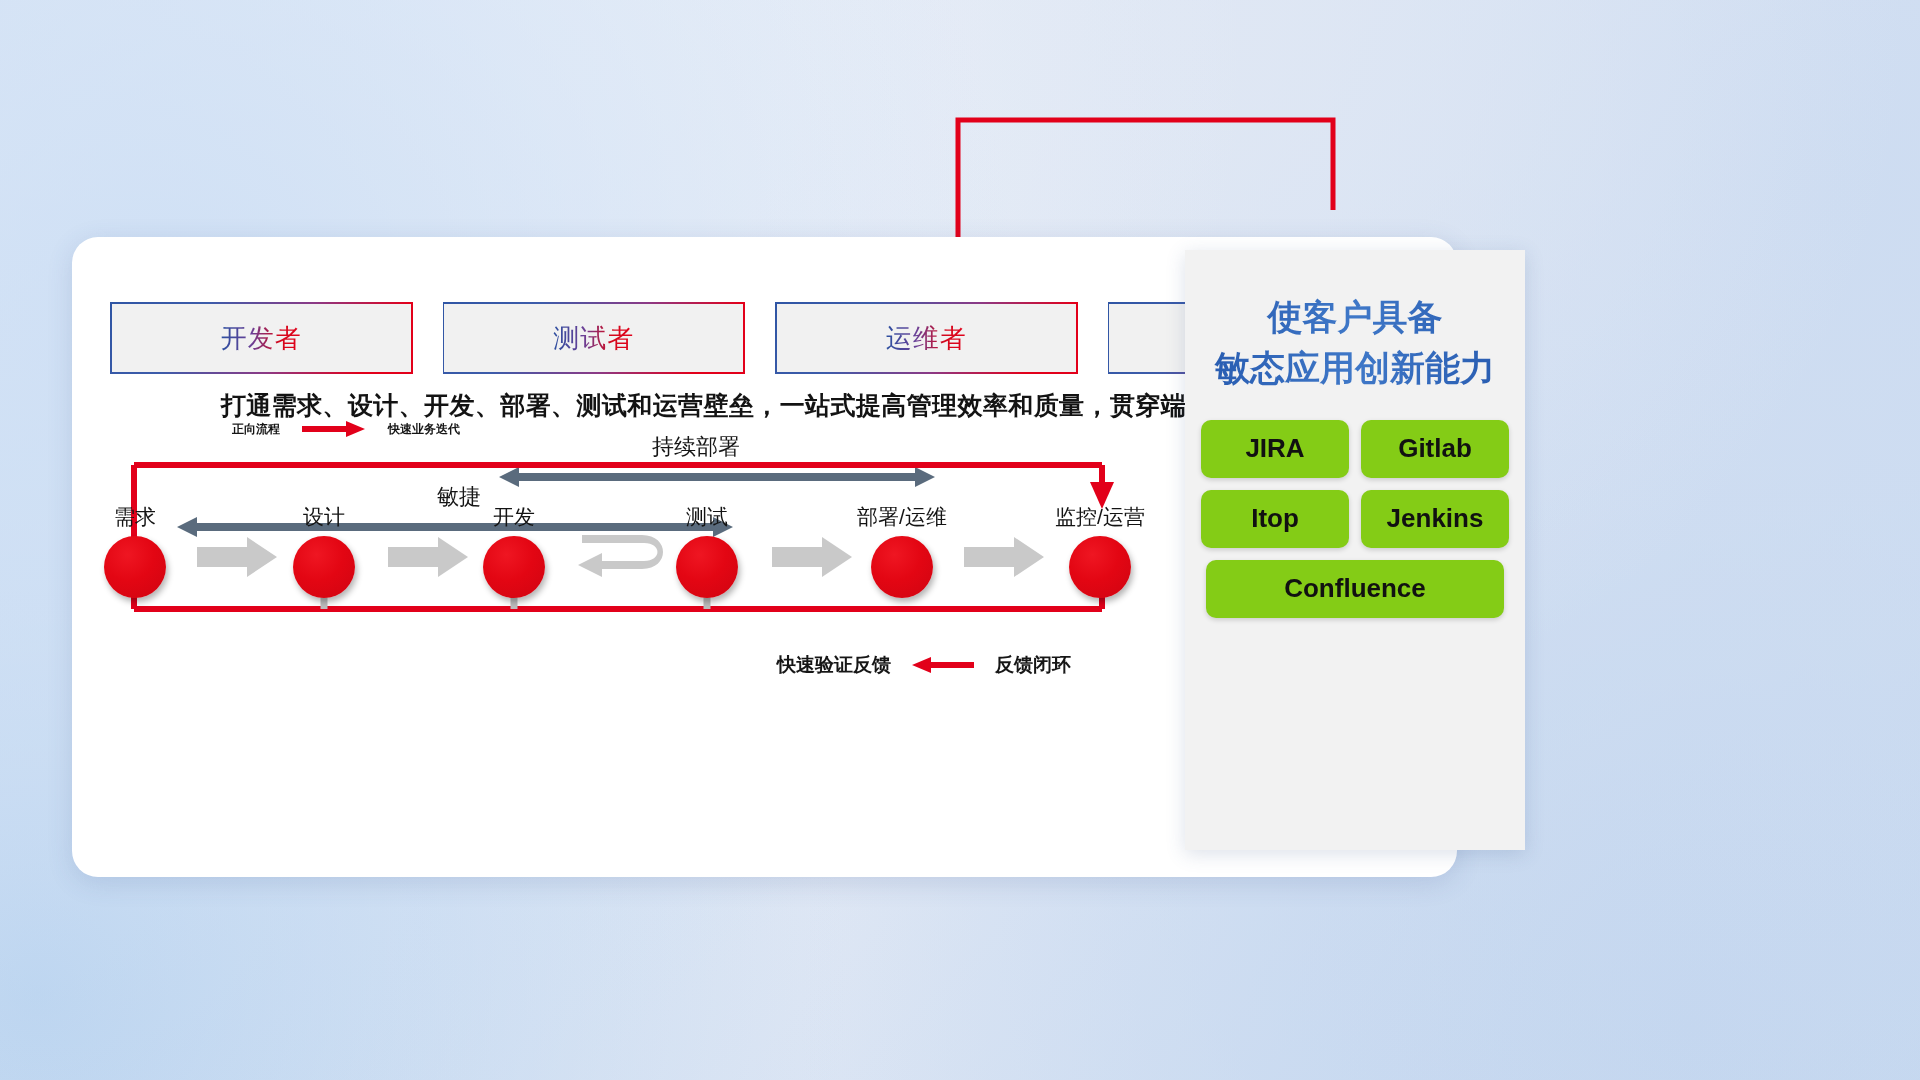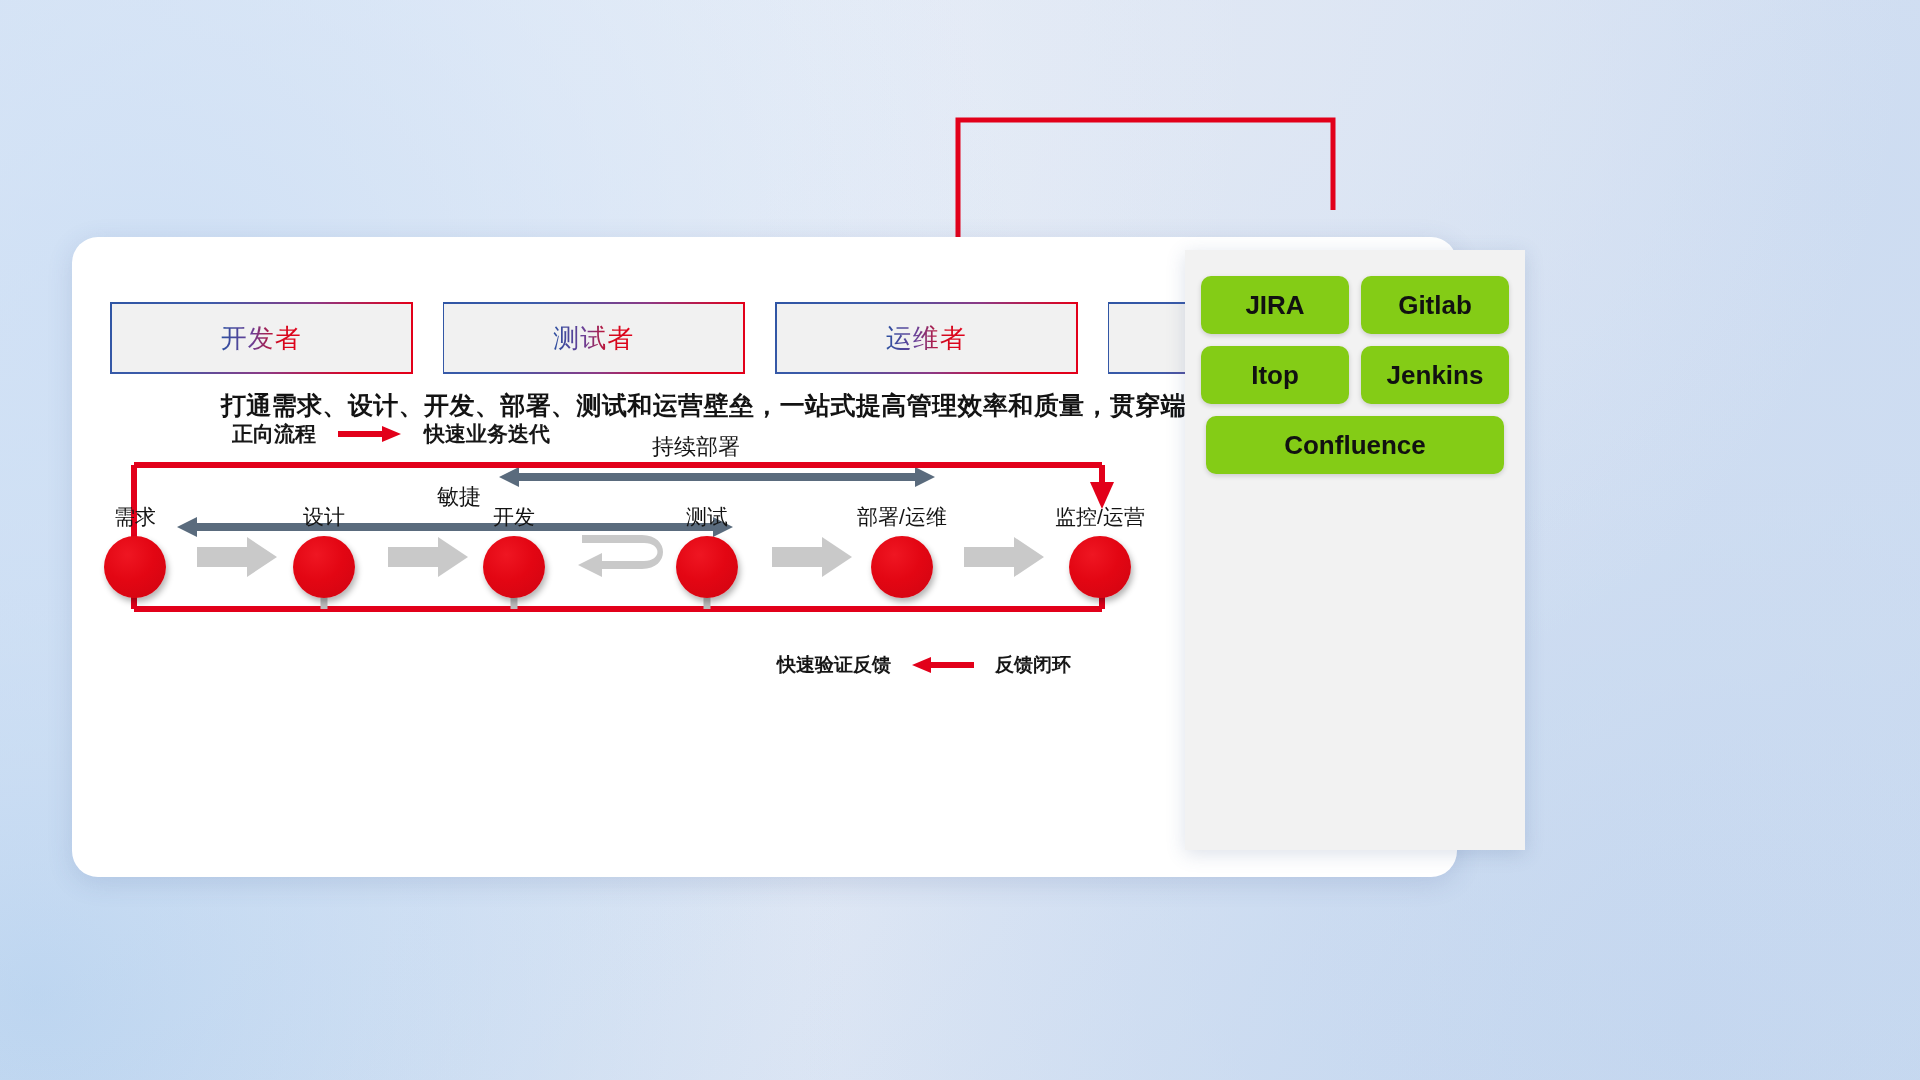--- a/index.html
+++ b/index.html
@@ -76,21 +76,21 @@
     font-weight: bold;
     color: #131313;
     letter-spacing: 0.4px;
     white-space: nowrap;
   }
 
   
   .legend-forward {
     position: absolute; left: 160px; top: 183px;
     display: flex; align-items: center; gap: 22px;
-    font-size: 21px; font-weight: bold; color: #161616;
+    font-size: 12px; font-weight: bold; color: #161616;
   }
   .legend-back {
     position: absolute; left: 705px; top: 415px;
     display: flex; align-items: center; gap: 20px;
     font-size: 19px; font-weight: bold; color: #161616;
   }
 
   
   .dbl-arrow { position: absolute; }
   .dbl-label {
@@ -290,20 +290,24 @@
 
     <div class="stage" style="left:968px; top:266px;">
       <div class="stage-label">监控/运营</div>
       <div class="stage-dot"></div>
     </div>
 
   </div>
 </div>
 
 <div class="panel">
+  <div class="panel-title">
+    <div>使客户具备</div>
+    <div>敏态应用创新能力</div>
+  </div>
   <div class="tools">
     <div class="tool half">JIRA</div>
     <div class="tool half">Gitlab</div>
     <div class="tool half">Itop</div>
     <div class="tool half">Jenkins</div>
     <div class="tool full">Confluence</div>
   </div>
 </div>
 
 </body></html>

